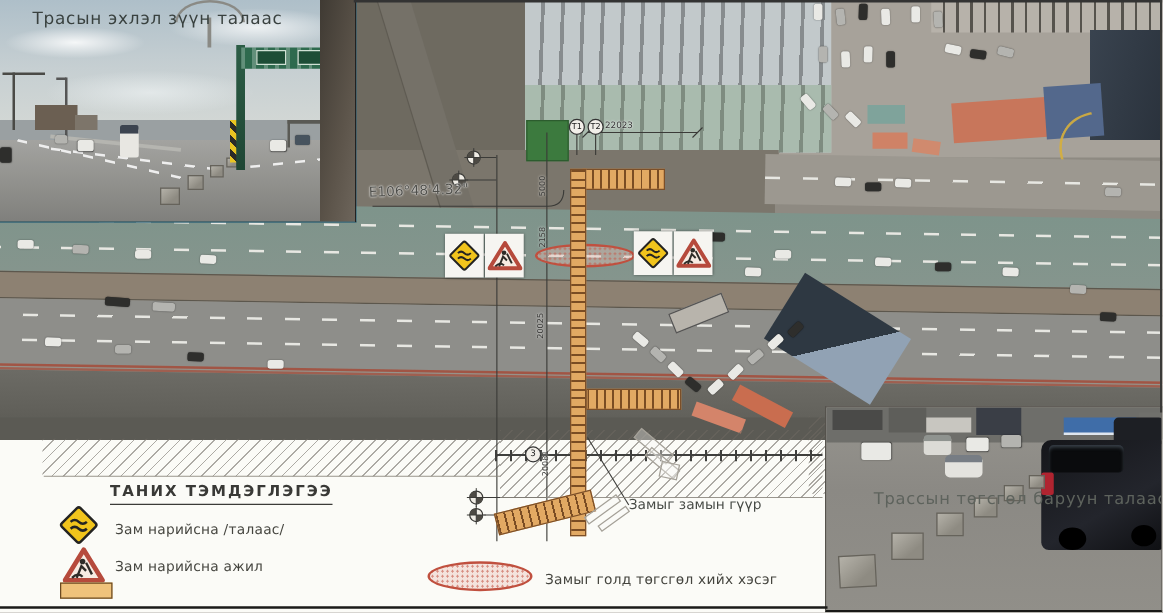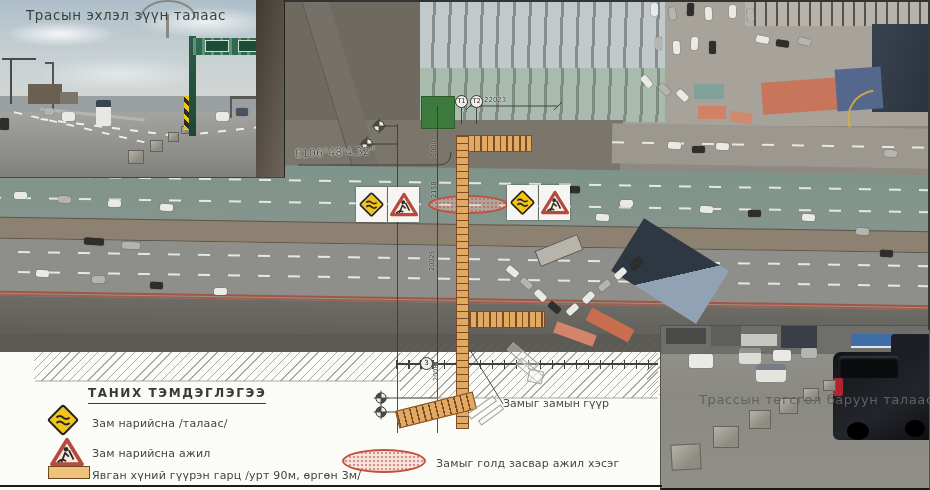--- a/index.html
+++ b/index.html
@@ -315,21 +315,20 @@
           <g stroke="#2e2c28" fill="none" stroke-width="2">
             <circle cx="17" cy="13" r="2.4" fill="#2e2c28" stroke="none"></circle>
             <path d="M12 27 L16 17 L20 21"></path>
             <path d="M20 14 L25 24"></path>
             <path d="M8 27 Q13 22 17 26"></path>
           </g>
         </svg>
     </div>
     <div class="a it" style="left:92px;top:67px">Зам нарийсна ажил</div>
     <div class="a" style="left:48px;top:86px;width:42px;height:13px;background:#efc27b;border:1.2px solid #6b4a22"></div>
-    <div class="a it" style="left:92px;top:89px">Явган хүний гүүрэн гарц /урт 90м, өргөн 3м/</div>
     <div class="rell" style="left:342px;top:69px;width:84px;height:24px"></div>
-    <div class="a it" style="left:436px;top:77px">Замыг голд засвар ажил хэсэг</div>
+    <div class="a it" style="left:436px;top:77px">Замыг голд төгсгөл хийх хэсэг</div>
   </div>
 
   <div class="a" style="left:0;top:485px;width:662px;height:2px;background:#1b1b19"></div>
   <div class="a" style="left:283px;top:0;width:647px;height:1.5px;background:#333"></div>
   <div class="a" style="left:928px;top:0;width:2px;height:330px;background:#3a3a38"></div>
 </div>
 
 </body></html>

